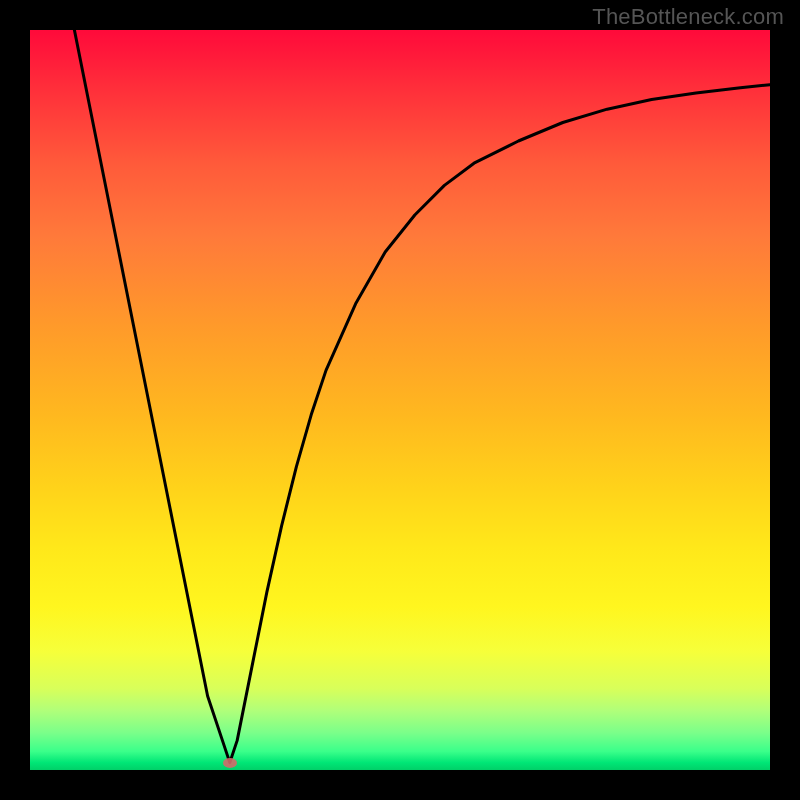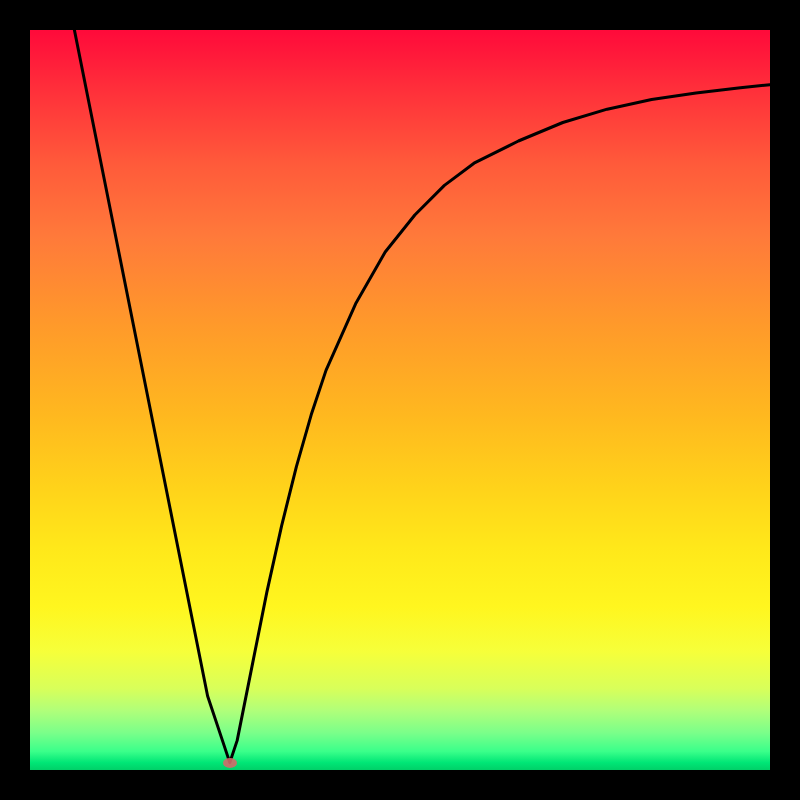--- a/index.html
+++ b/index.html
@@ -66,20 +66,21 @@
     background: #d06a6a;
     transform: translate(-50%, -50%);
     opacity: 0.9;
   }
 </style>
 </head>
 <body>
 
 <div class="frame">
 
+  <div class="watermark">TheBottleneck.com</div>
 
   <div class="plot-area">
 
     <svg class="curve" viewBox="0 0 740 740" preserveAspectRatio="none">
       <path id="curve-path" fill="none" stroke="#000" stroke-width="3" stroke-linecap="round" stroke-linejoin="round" d="M44.40 0.00 L59.20 74.00 L74.00 148.00 L88.80 222.00 L103.60 296.00 L118.40 370.00 L133.20 444.00 L148.00 518.00 L162.80 592.00 L177.60 666.00 L192.40 710.40 L199.80 732.60 L207.20 710.40 L222.00 636.40 L236.80 562.40 L251.60 495.80 L266.40 436.60 L281.20 384.80 L296.00 340.40 L325.60 273.80 L355.20 222.00 L384.80 185.00 L414.40 155.40 L444.00 133.20 L488.40 111.00 L532.80 92.50 L577.20 79.18 L621.60 69.56 L666.00 62.90 L710.40 57.72 L740.00 54.76"></path>
     </svg>
 
     <div id="min-marker" class="marker" style="left: 199.8px; top: 732.6px;"></div>
 
   </div>

